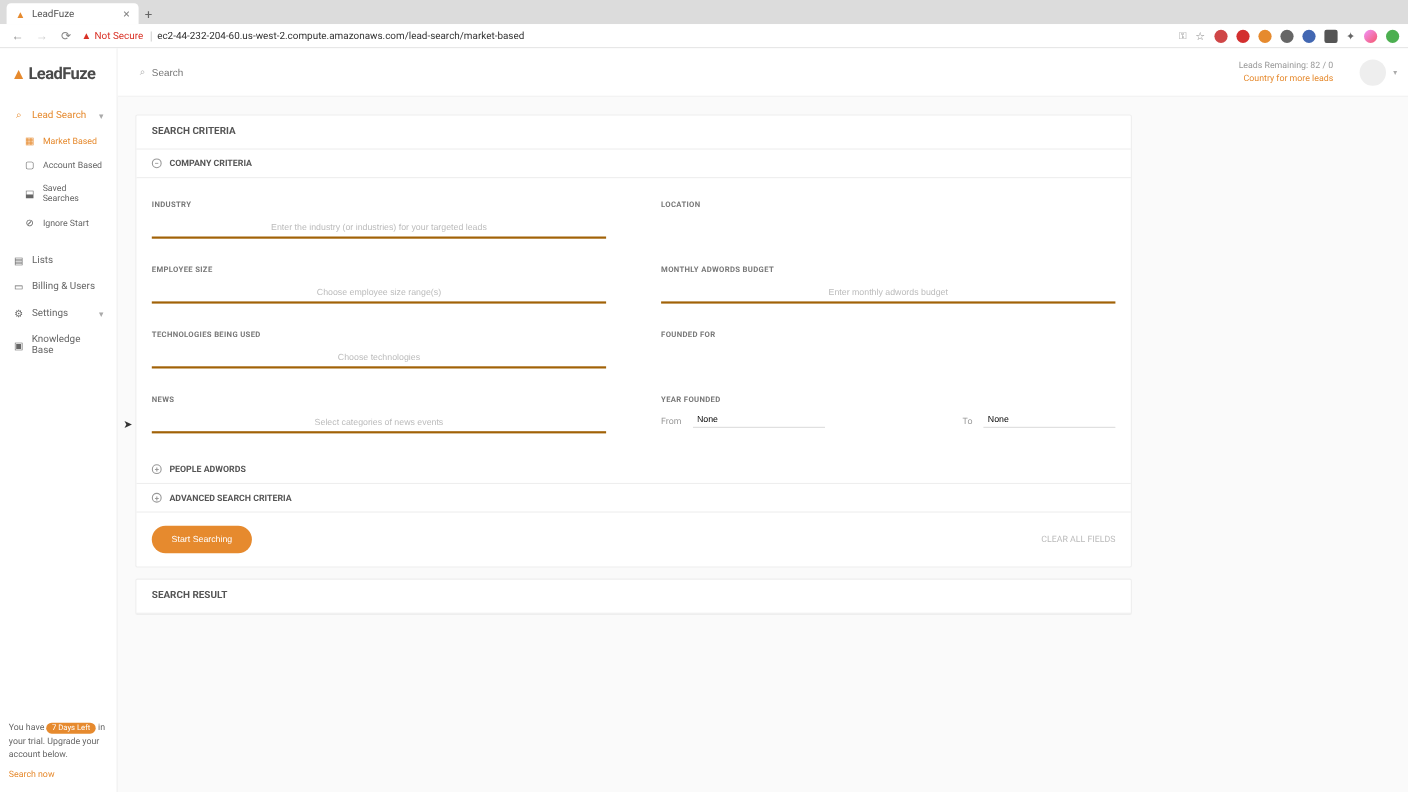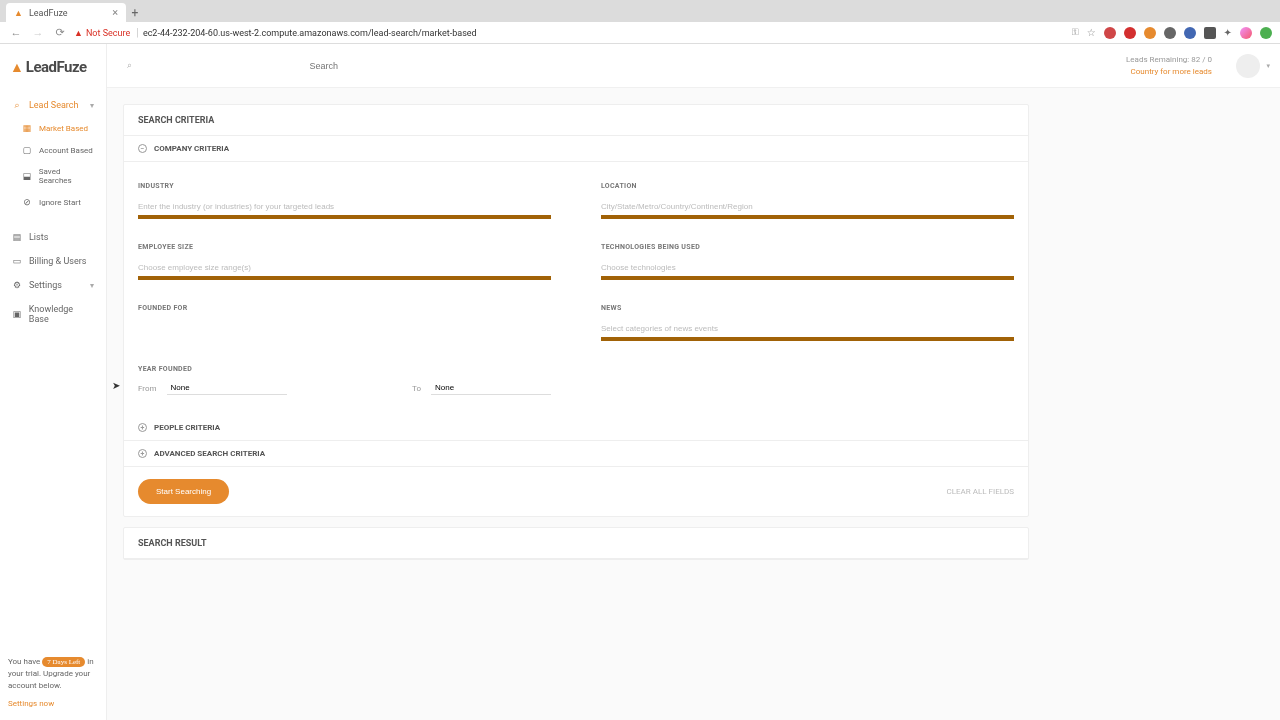--- a/index.html
+++ b/index.html
@@ -29,47 +29,47 @@
 .logo-text { font-size: 15px; font-weight: 700; color: #4a4a4a; letter-spacing: -0.5px; }
 
 .nav-item { display: flex; align-items: center; gap: 7px; padding: 6px 4px; font-size: 9px; color: #666; cursor: default; border-radius: 3px; margin-bottom: 2px; }
 .nav-item.active { color: #e68a2e; }
 .nav-item.sub { margin-left: 10px; padding: 5px 4px; font-size: 8px; }
 .nav-item.sub.active { color: #e68a2e; }
 .nav-icon-sm { width: 10px; height: 10px; display: inline-block; color: inherit; font-size: 9px; text-align: center; }
 .nav-item .chev { margin-left: auto; font-size: 8px; color: #aaa; }
 
 .trial-box { margin-top: auto; font-size: 8px; color: #666; line-height: 1.5; }
-.trial-badge { background: #e68a2e; color: #fff; padding: 1px 5px; border-radius: 8px; font-size: 7px; font-family: Liberation Serif, serif; }
+.trial-badge { background: #e68a2e; color: #fff; padding: 1px 5px; border-radius: 8px; font-size: 7px; }
 .upgrade-now { color: #e68a2e; font-size: 8px; display: inline-block; margin-top: 6px; cursor: default; }
 
 .main { flex: 1; display: flex; flex-direction: column; }
 .topbar { height: 44px; background: #fff; display: flex; align-items: center; padding: 0 20px; border-bottom: 1px solid #f0f0f0; }
 .search-wrap { display: flex; align-items: center; gap: 6px; color: #aaa; font-size: 9px; }
-.search-input { border: none; outline: none; font-size: 9px; width: 200px; text-align: right; }
+.search-input { border: none; outline: none; font-size: 9px; width: 200px; }
 .leads-info { margin-left: auto; text-align: right; font-size: 8px; color: #999; }
 .leads-info .upgrade { color: #e68a2e; display: block; margin-top: 3px; }
 .avatar { width: 24px; height: 24px; border-radius: 50%; background: #eee; margin-left: 24px; position: relative; }
 .avatar-chev { position: absolute; right: -10px; top: 8px; font-size: 7px; color: #aaa; }
 
 .content { padding: 16px; overflow-y: auto; }
 .breadcrumb { font-size: 8px; color: #999; margin-bottom: 10px; }
 .breadcrumb span { color: #999; }
 .bc-sep { margin: 0 4px; color: #ccc; }
 
 .panel { background: #fff; border: 1px solid #eee; border-radius: 2px; margin-bottom: 10px; }
 .panel-header { padding: 10px 14px; border-bottom: 1px solid #eee; font-size: 9px; font-weight: 700; color: #555; }
 .section-toggle { padding: 8px 14px; font-size: 8px; font-weight: 700; color: #555; display: flex; align-items: center; gap: 7px; border-bottom: 1px solid #eee; cursor: default; }
 .section-toggle .circle { width: 9px; height: 9px; border: 1px solid #999; border-radius: 50%; display: flex; align-items: center; justify-content: center; font-size: 7px; color: #999; }
 .section-toggle:last-child { border-bottom: none; }
 
 .criteria-body { padding: 20px 14px; display: grid; grid-template-columns: 1fr 1fr; gap: 24px 50px; }
 .field { }
 .field-label { font-size: 7px; font-weight: 700; color: #777; letter-spacing: 0.3px; margin-bottom: 8px; display: block; }
-.field-input { width: 100%; border: none; border-bottom: 4px solid #a16207; padding: 4px 0; font-size: 8px; color: #333; outline: none; background: transparent; }
+.field-input { width: 100%; border: none; border-bottom: 2px solid #a16207; padding: 4px 0; font-size: 8px; color: #333; outline: none; background: transparent; text-align: center; }
 .field-input::placeholder { color: #bbb; }
 .year-row { display: flex; align-items: center; gap: 10px; }
 .year-label { font-size: 8px; color: #999; }
 .year-input { border: none; border-bottom: 1px solid #ddd; padding: 2px 4px; font-size: 8px; width: 120px; }
 
 .panel-footer { padding: 12px 14px; display: flex; align-items: center; }
 .btn-primary { background: #e68a2e; color: #fff; border: none; padding: 8px 18px; border-radius: 16px; font-size: 8px; cursor: default; }
 .clear-link { margin-left: auto; font-size: 8px; color: #bbb; cursor: default; }
 
 .cursor-ptr { position: absolute; left: 112px; top: 380px; font-size: 10px; pointer-events: none; }
@@ -158,21 +158,21 @@
     <div class="nav-item">
       <span class="nav-icon-sm">▣</span>
       <span>Knowledge Base</span>
     </div>
 
     <div class="trial-box">
       <span>You have </span>
       <span class="trial-badge">7 Days Left</span>
       <span> in your trial. Upgrade your account below.</span>
       <br>
-      <span class="upgrade-now">Settings now</span>
+      <span class="upgrade-now">Search now</span>
     </div>
   </aside>
 
   <div class="main">
     <div class="topbar">
       <div class="search-wrap">
         <span>⌕</span>
         <input class="search-input" placeholder="Search" style="">
       </div>
       <div class="leads-info">
@@ -194,25 +194,28 @@
           <span>COMPANY CRITERIA</span>
         </div>
 
         <div class="criteria-body">
           <div class="field">
             <label class="field-label">INDUSTRY</label>
             <input class="field-input" placeholder="Enter the industry (or industries) for your targeted leads" style="">
           </div>
           <div class="field">
             <label class="field-label">LOCATION</label>
-            <input class="field-input" placeholder="City/State/Metro/Country/Continent/Region" style="">
           </div>
           <div class="field">
             <label class="field-label">EMPLOYEE SIZE</label>
             <input class="field-input" placeholder="Choose employee size range(s)" style="">
+          </div>
+          <div class="field">
+            <label class="field-label">MONTHLY ADWORDS BUDGET</label>
+            <input class="field-input" placeholder="Enter monthly adwords budget" style="">
           </div>
           <div class="field">
             <label class="field-label">TECHNOLOGIES BEING USED</label>
             <input class="field-input" placeholder="Choose technologies" style="">
           </div>
           <div class="field">
             <label class="field-label">FOUNDED FOR</label>
           </div>
           <div class="field">
             <label class="field-label">NEWS</label>
@@ -225,21 +228,21 @@
               <input class="year-input" value="None" style="">
               <span style="flex:1"></span>
               <span class="year-label">To</span>
               <input class="year-input" value="None" style="">
             </div>
           </div>
         </div>
 
         <div class="section-toggle">
           <span class="circle">+</span>
-          <span>PEOPLE CRITERIA</span>
+          <span>PEOPLE ADWORDS</span>
         </div>
         <div class="section-toggle" style="border-bottom:1px solid #eee;">
           <span class="circle">+</span>
           <span>ADVANCED SEARCH CRITERIA</span>
         </div>
 
         <div class="panel-footer">
           <button class="btn-primary">Start Searching</button>
           <span class="clear-link">CLEAR ALL FIELDS</span>
         </div>

